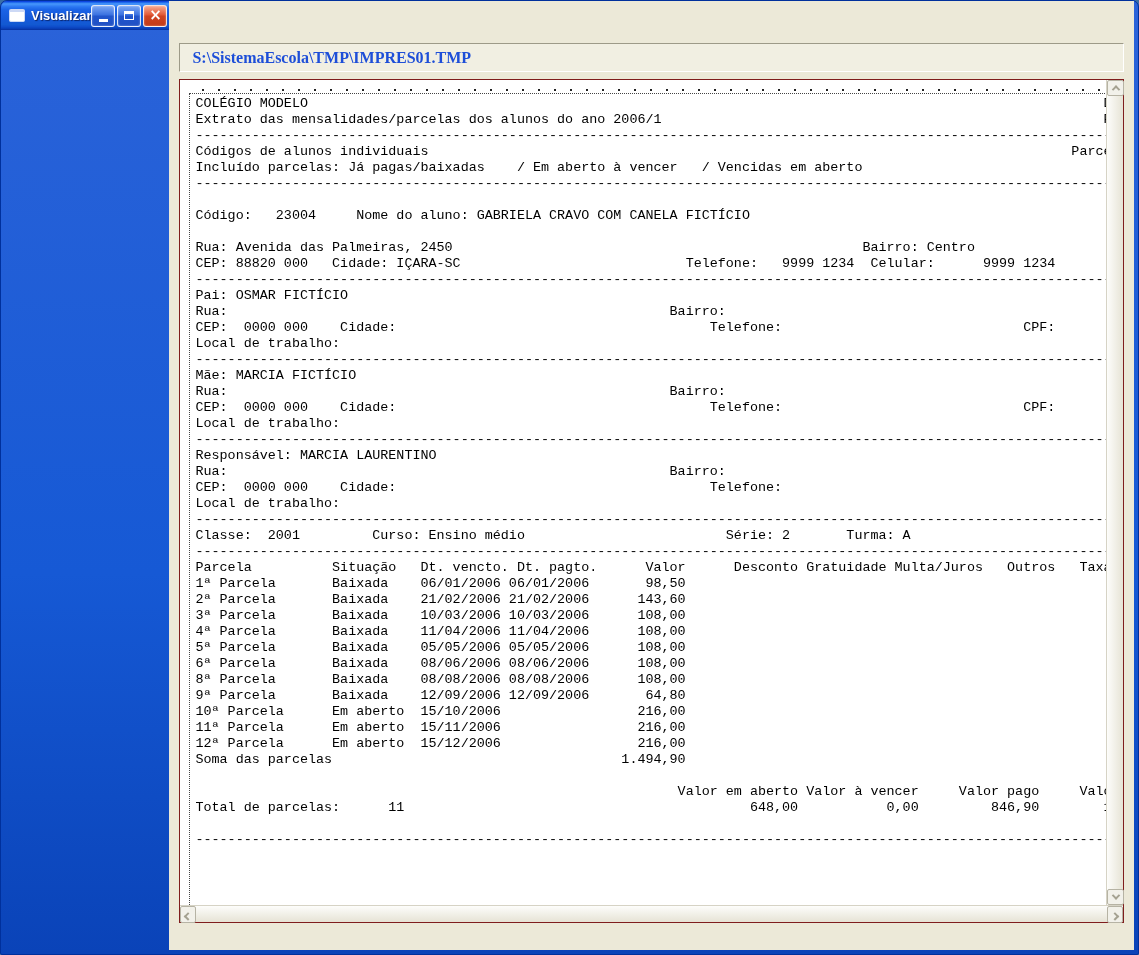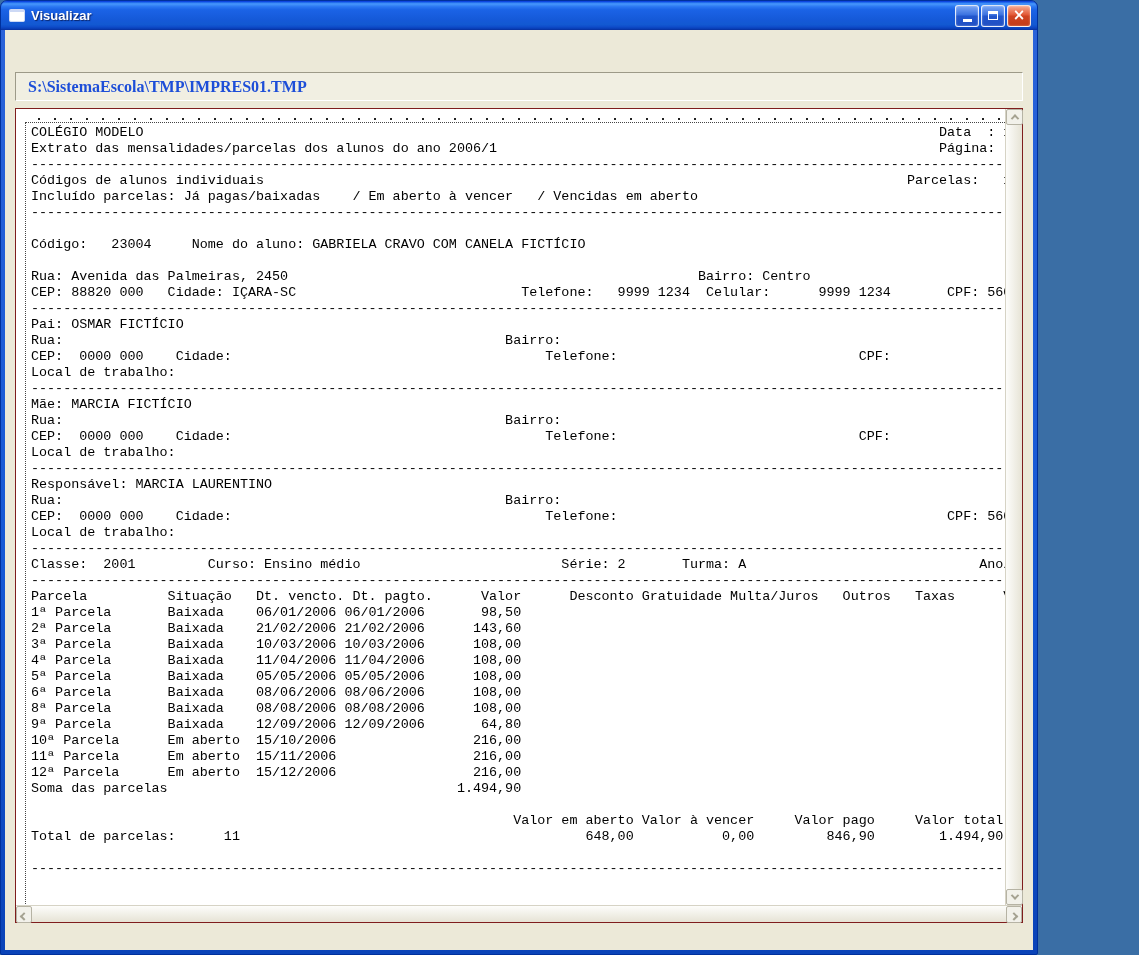--- a/index.html
+++ b/index.html
@@ -6,22 +6,22 @@
   html, body { margin: 0; padding: 0; }
   body {
     width: 1139px; height: 955px;
     font-family: "Liberation Sans", sans-serif;
     background: #3a6ea5;
     overflow: hidden;
   }
 
   
   .window {
-    width: 1038px; height: 955px;
-    display: flex; flex-direction: column;
+    width: 1139px; height: 955px;
+    display: flex; flex-direction: row;
     background: linear-gradient(180deg, #2b63d9 0%, #1659d5 60%, #0a43b8 100%);
     border: 1px solid #00309c;
     border-radius: 7px 7px 2px 2px;
     padding: 0 4px 4px 4px;
     justify-content: flex-end;
   }
   .titlebar {
     height: 29px; flex: 0 0 29px;
     margin: 0 -4px;
     padding: 0 6px 0 8px;

